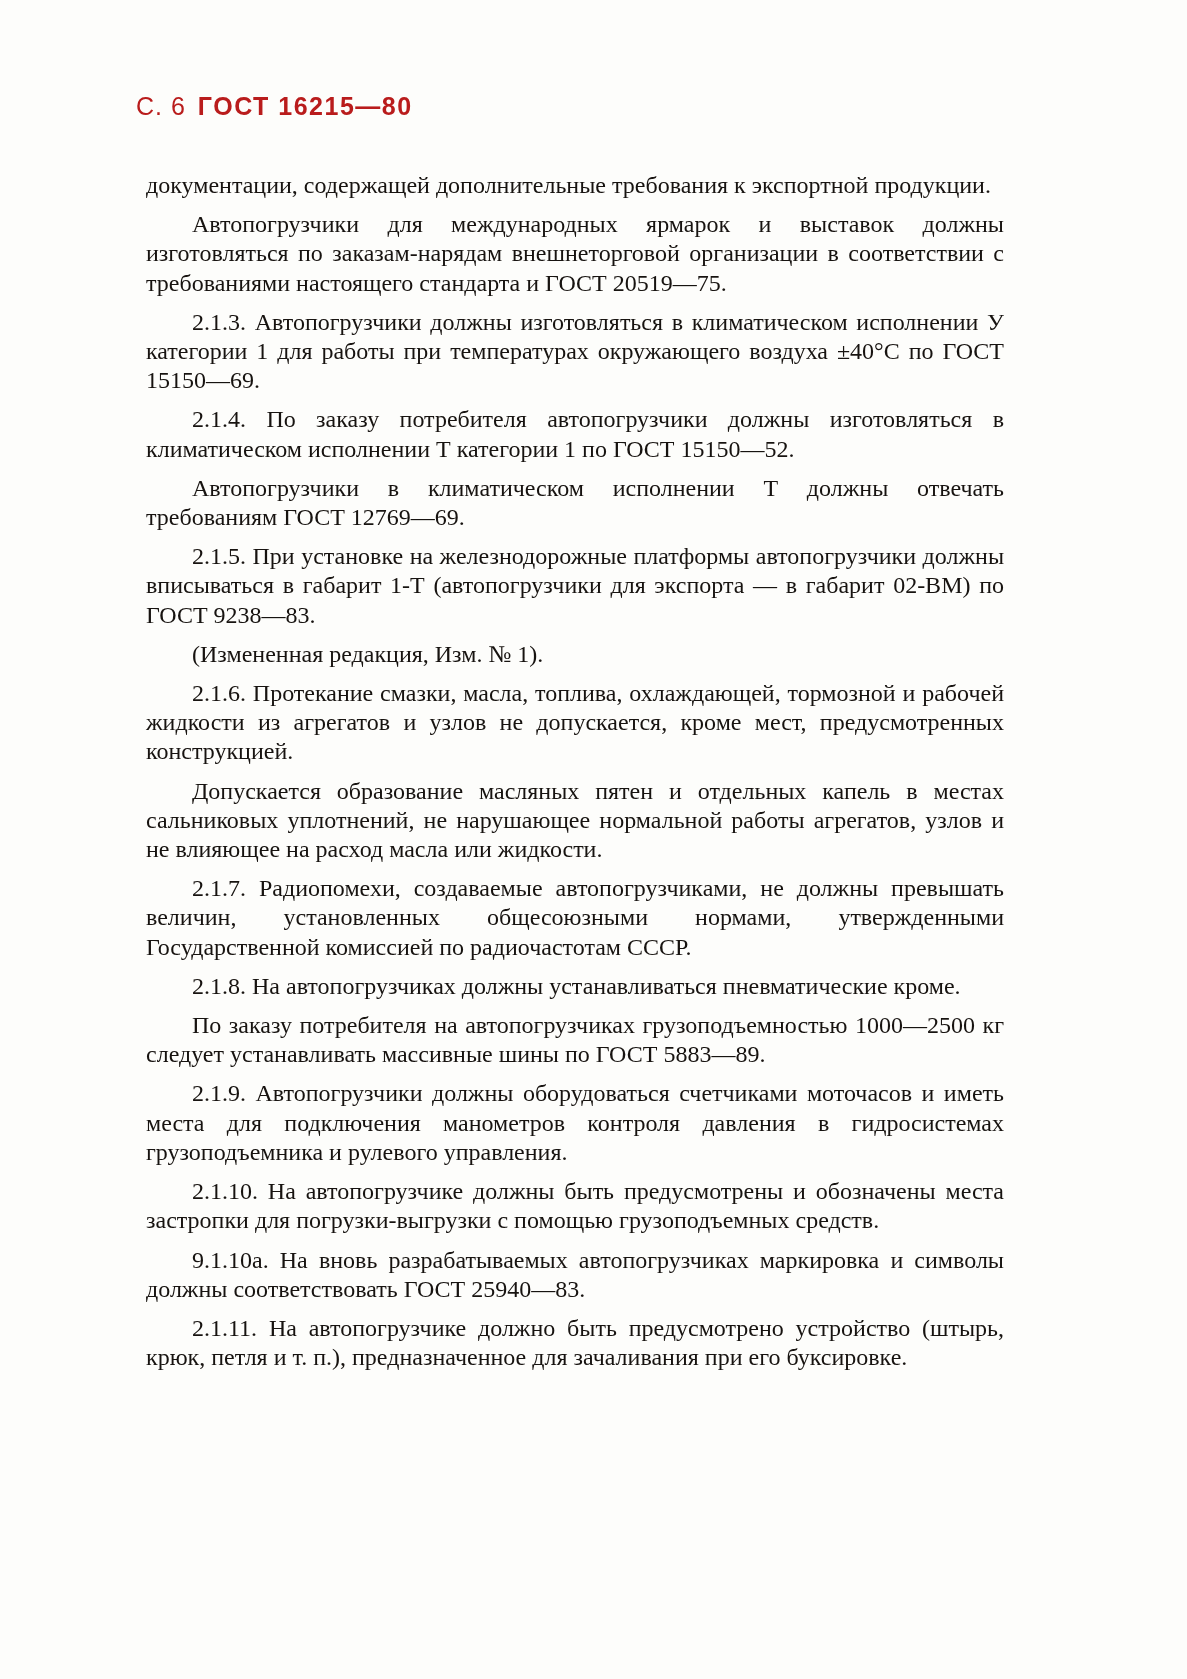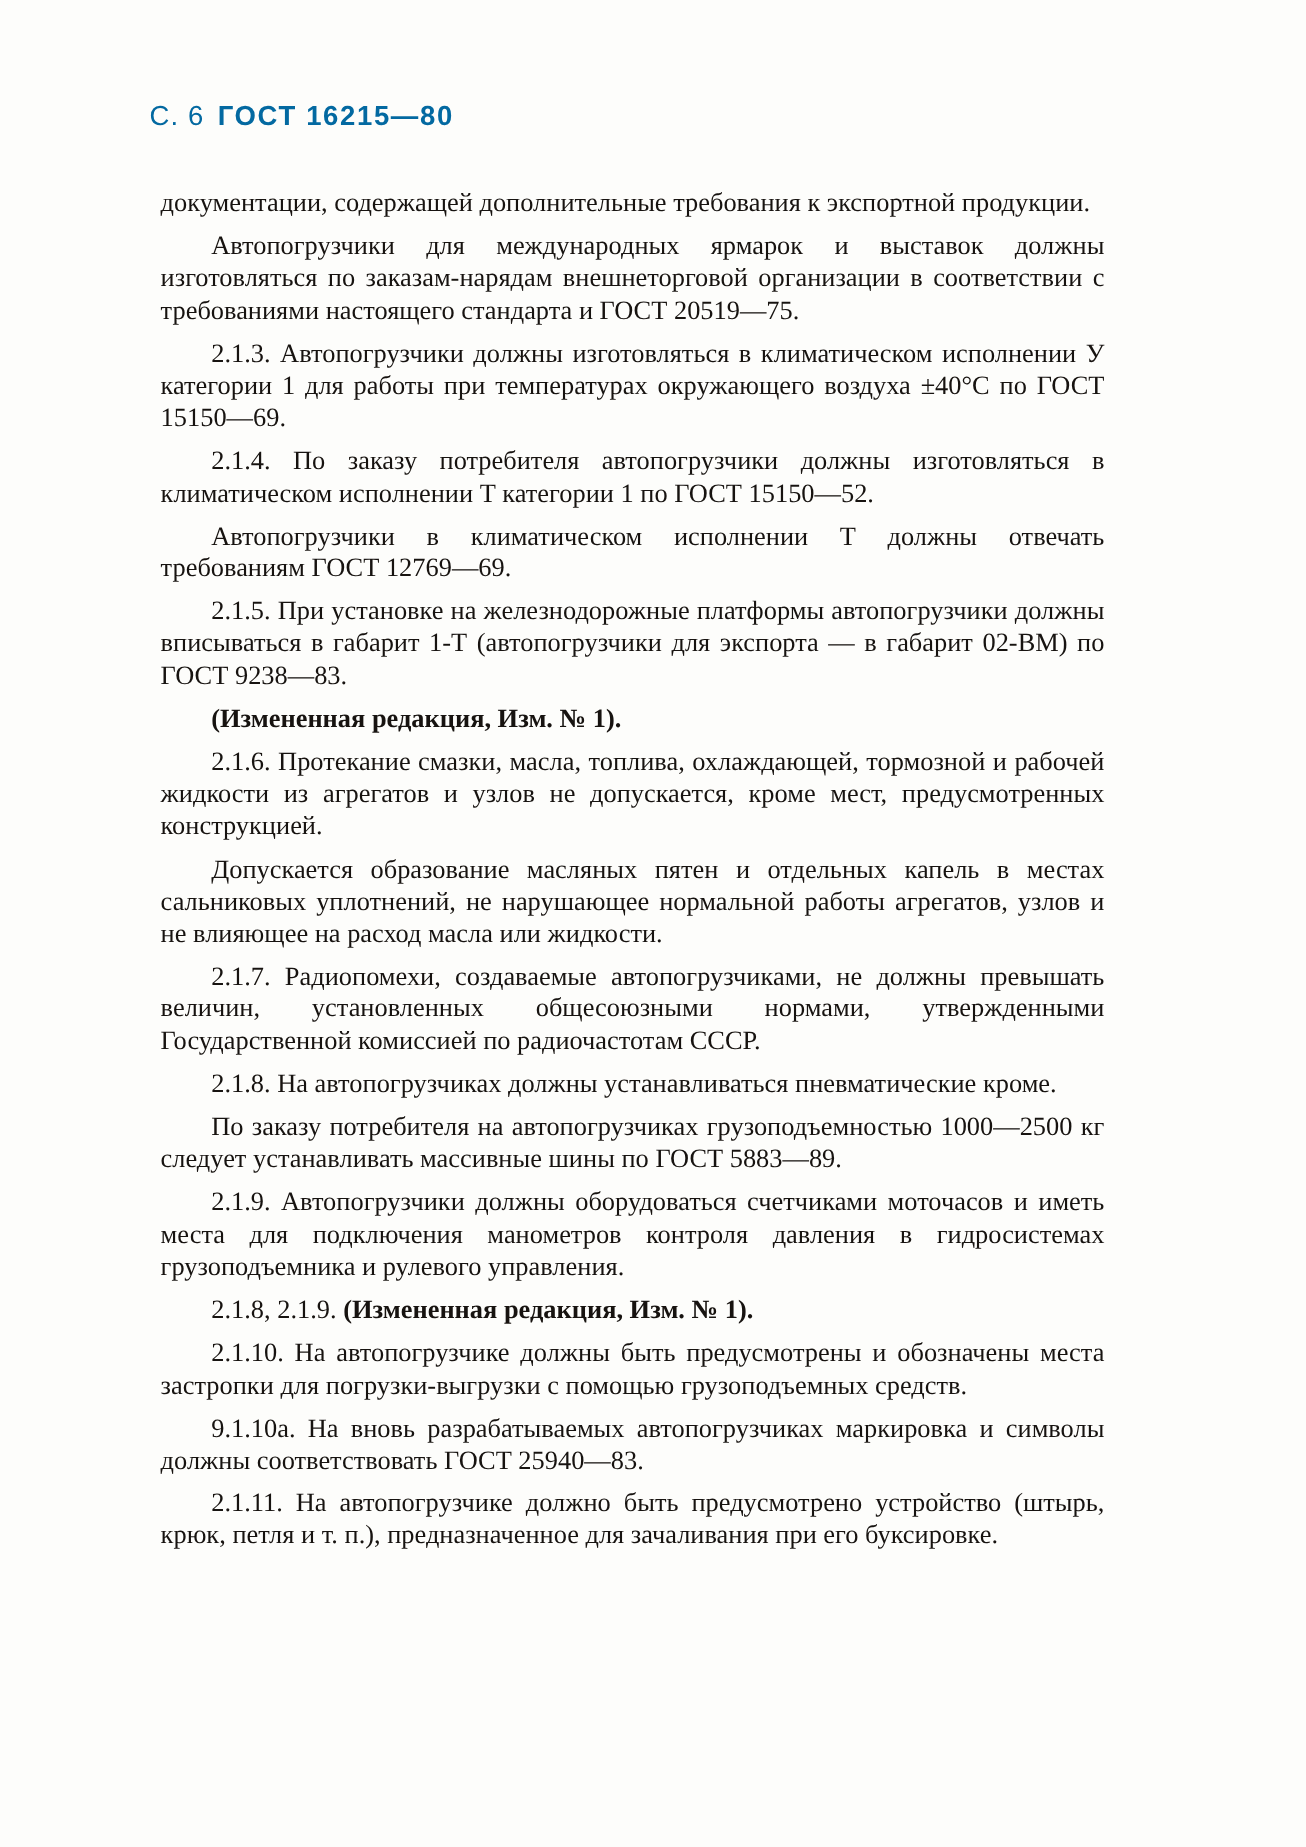--- a/index.html
+++ b/index.html
@@ -16,21 +16,21 @@
     color: #15120e;
     overflow: hidden;
   }
   .page-header {
     position: absolute;
     left: 136px;
     top: 92px;
     font-family: "Liberation Sans", sans-serif;
     font-size: 25px;
     white-space: nowrap;
-    color: #0369a1;
+    color: #b91c1c;
   }
   .page-header .page-num {
     font-weight: 400;
     letter-spacing: 1px;
   }
   .page-header .doc-ref {
     font-weight: 700;
     margin-left: 12px;
     letter-spacing: 1.5px;
   }
@@ -47,21 +47,21 @@
     color: #171310;
   }
   .document-body p {
     margin: 10px;
     padding: 0;
   }
   .document-body p.indent {
     text-indent: 46px;
   }
   .document-body span.bold {
-    font-weight: 700;
+    font-weight: 400;
   }
 </style>
 </head>
 <body>
 
 <div class="page">
   <div class="page-header">
     <span class="page-num">С. 6</span><span class="doc-ref">ГОСТ 16215—80</span>
   </div>
   <div class="document-body">
@@ -71,18 +71,17 @@
       <p class="indent"><span>2.1.4. По заказу потребителя автопогрузчики должны изготовляться в климатическом исполнении Т категории 1 по ГОСТ 15150—52.</span></p>
       <p class="indent"><span>Автопогрузчики в климатическом исполнении Т должны отвечать требованиям ГОСТ 12769—69.</span></p>
       <p class="indent"><span>2.1.5. При установке на железнодорожные платформы автопогрузчики должны вписываться в габарит 1-Т (автопогрузчики для экспорта — в габарит 02-ВМ) по ГОСТ 9238—83.</span></p>
       <p class="indent"><span class="bold">(Измененная редакция, Изм. № 1).</span></p>
       <p class="indent"><span>2.1.6. Протекание смазки, масла, топлива, охлаждающей, тормозной и рабочей жидкости из агрегатов и узлов не допускается, кроме мест, предусмотренных конструкцией.</span></p>
       <p class="indent"><span>Допускается образование масляных пятен и отдельных капель в местах сальниковых уплотнений, не нарушающее нормальной работы агрегатов, узлов и не влияющее на расход масла или жидкости.</span></p>
       <p class="indent"><span>2.1.7. Радиопомехи, создаваемые автопогрузчиками, не должны превышать величин, установленных общесоюзными нормами, утвержденными Государственной комиссией по радиочастотам СССР.</span></p>
       <p class="indent"><span>2.1.8. На автопогрузчиках должны устанавливаться пневматические кроме.</span></p>
       <p class="indent"><span>По заказу потребителя на автопогрузчиках грузоподъемностью 1000—2500 кг следует устанавливать массивные шины по  ГОСТ 5883—89.</span></p>
       <p class="indent"><span>2.1.9. Автопогрузчики должны оборудоваться счетчиками моточасов и иметь места для подключения манометров контроля давления в гидросистемах грузоподъемника и рулевого управления.</span></p>
-      <p class="indent"><span>2.1.8, 2.1.9. </span><span class="bold">(Измененная редакция, Изм. № 1).</span></p>
       <p class="indent"><span>2.1.10. На автопогрузчике должны быть предусмотрены и обозначены места застропки для погрузки-выгрузки с помощью грузоподъемных средств.</span></p>
       <p class="indent"><span>9.1.10а. На вновь разрабатываемых  автопогрузчиках  маркировка и символы должны соответствовать ГОСТ 25940—83.</span></p>
       <p class="indent"><span>2.1.11. На автопогрузчике должно быть предусмотрено устройство (штырь, крюк, петля и т. п.), предназначенное для зачаливания при его буксировке.</span></p>
     </div>
 </div>
 
 </body></html>

